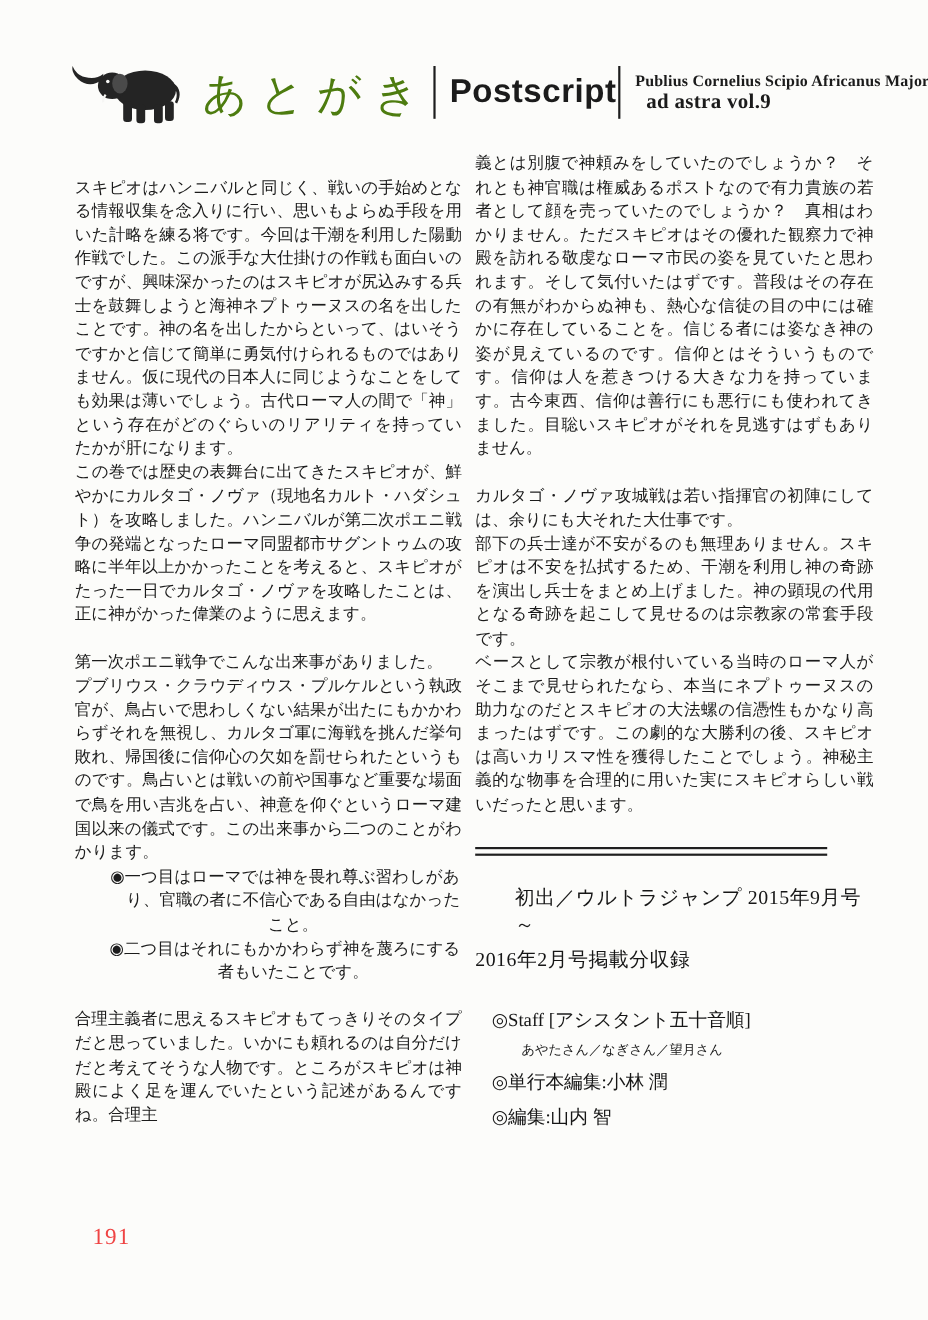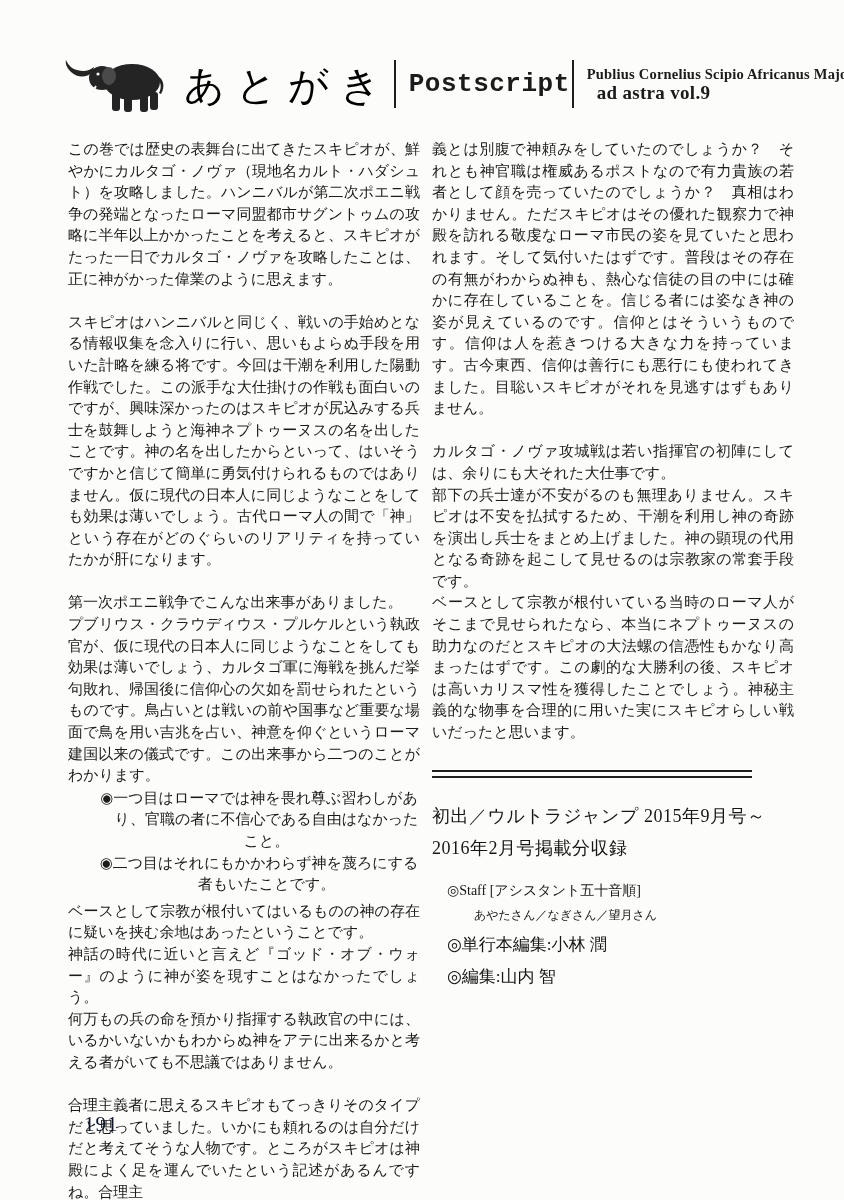--- a/index.html
+++ b/index.html
@@ -7,27 +7,27 @@
     width:844px;height:1200px;position:relative;
     background:#fcfcfa;color:#1b1b1b;
     font-family:"Liberation Sans","DejaVu Sans",sans-serif;
     overflow:hidden;
   }
   
   .header{position:absolute;top:52px;left:60px;display:flex;align-items:center;}
   .elephant{width:118px;height:64px;flex:0 0 auto;}
   .title-jp{
     font-family:"Liberation Serif","DejaVu Serif",serif;
-    font-size:40px;letter-spacing:11px;margin-left:6px;color:#000000;
+    font-size:40px;letter-spacing:11px;margin-left:6px;color:#4d7c0f;
     white-space:nowrap;line-height:1;padding-top:4px;
   }
   .vdiv{width:2px;height:48px;background:#1d1d1d;margin:0 13px 0 2px;flex:0 0 auto;}
   .postscript{
-    font-family:Liberation Mono, monospace;
-    font-weight:bold;font-size:26px;white-space:nowrap;letter-spacing:0.5px;
+    font-family:Liberation Sans, sans-serif;
+    font-weight:bold;font-size:30px;white-space:nowrap;letter-spacing:0.5px;
   }
   .series{font-family:"Liberation Serif","DejaVu Serif",serif;line-height:1.15;padding-top:2px;}
   .series-l1{font-size:14.5px;font-weight:600;white-space:nowrap;letter-spacing:0.2px;}
   .series-l2{font-size:19px;font-weight:bold;margin-left:10px;letter-spacing:0.3px;}
   
   .columns{position:absolute;top:138px;left:68px;width:726px;display:flex;gap:12px;}
   .col{flex:0 0 auto;}
   .col-left{width:352px;}
   .col-right{width:362px;}
   .para{
@@ -41,30 +41,30 @@
     white-space:pre-line;padding-left:15px;text-indent:-15px;
   }
   .p-final{position:relative;}
   .endmark{position:absolute;right:36px;bottom:2px;width:15px;height:15px;}
   
   .section-divider{
     margin-top:27px;width:320px;height:4px;
     border-top:2px solid #1f1f1f;border-bottom:2px solid #1f1f1f;
   }
   .credits{font-family:"Liberation Serif","DejaVu Serif",serif;color:#161616;margin-top:26px;}
-  .c-src1{font-size:18px;letter-spacing:0.5px;}
+  .c-src1{font-size:18px;margin-left:36px;letter-spacing:0.5px;}
   .c-src2{font-size:18px;margin-top:8px;letter-spacing:0.5px;}
-  .c-staff{font-size:14px;margin-left:15px;margin-top:22px;}
+  .c-staff{font-size:17px;margin-left:15px;margin-top:32px;}
   .c-names{font-size:12px;margin-left:42px;margin-top:7px;}
   .c-line{font-size:17px;margin-left:15px;margin-top:9px;}
   
   .page-number{
     position:absolute;left:84px;top:1112px;
     font-family:"Liberation Serif","DejaVu Serif",serif;
-    font-size:21px;color:#0f172a;letter-spacing:1px;
+    font-size:21px;color:#ef4444;letter-spacing:1px;
   }
 </style>
 </head>
 <body>
 
 <div class="header">
   <svg class="elephant" viewBox="0 0 118 64" xmlns="http://www.w3.org/2000/svg">
     <g fill="#242424">
       <ellipse cx="72" cy="30" rx="28" ry="18"></ellipse>
       <ellipse cx="42" cy="26" rx="13" ry="12"></ellipse>
@@ -84,31 +84,28 @@
   <div class="postscript">Postscript</div>
   <div class="vdiv"></div>
   <div class="series">
     <div class="series-l1">Publius Cornelius Scipio Africanus Major &amp; Hannibal Barca</div>
     <div class="series-l2">ad astra vol.9</div>
   </div>
 </div>
 
 <div class="columns">
   <div class="col col-left">
+    <p class="para gap">スキピオはハンニバルと同じく、戦いの手始めとなる情報収集を念入りに行い、思いもよらぬ手段を用いた計略を練る将です。今回は干潮を利用した陽動作戦でした。この派手な大仕掛けの作戦も面白いのですが、興味深かったのはスキピオが尻込みする兵士を鼓舞しようと海神ネプトゥーヌスの名を出したことです。神の名を出したからといって、はいそうですかと信じて簡単に勇気付けられるものではありません。仮に現代の日本人に同じようなことをしても効果は薄いでしょう。古代ローマ人の間で「神」という存在がどのぐらいのリアリティを持っていたかが肝になります。</p>
     <p class="para">この巻では歴史の表舞台に出てきたスキピオが、鮮やかにカルタゴ・ノヴァ（現地名カルト・ハダシュト）を攻略しました。ハンニバルが第二次ポエニ戦争の発端となったローマ同盟都市サグントゥムの攻略に半年以上かかったことを考えると、スキピオがたった一日でカルタゴ・ノヴァを攻略したことは、正に神がかった偉業のように思えます。</p>
-    <p class="para gap">スキピオはハンニバルと同じく、戦いの手始めとなる情報収集を念入りに行い、思いもよらぬ手段を用いた計略を練る将です。今回は干潮を利用した陽動作戦でした。この派手な大仕掛けの作戦も面白いのですが、興味深かったのはスキピオが尻込みする兵士を鼓舞しようと海神ネプトゥーヌスの名を出したことです。神の名を出したからといって、はいそうですかと信じて簡単に勇気付けられるものではありません。仮に現代の日本人に同じようなことをしても効果は薄いでしょう。古代ローマ人の間で「神」という存在がどのぐらいのリアリティを持っていたかが肝になります。</p>
     <p class="para gap">第一次ポエニ戦争でこんな出来事がありました。
-プブリウス・クラウディウス・プルケルという執政官が、仮に現代の日本人に同じようなことをしても効果は薄いでしょう、カルタゴ軍に海戦を挑んだ挙句敗れ、帰国後に信仰心の欠如を罰せられたというものです。鳥占いとは戦いの前や国事など重要な場面で鳥を用い吉兆を占い、神意を仰ぐというローマ建国以来の儀式です。この出来事から二つのことがわかります。</p>
+プブリウス・クラウディウス・プルケルという執政官が、鳥占いで思わしくない結果が出たにもかかわらずそれを無視し、カルタゴ軍に海戦を挑んだ挙句敗れ、帰国後に信仰心の欠如を罰せられたというものです。鳥占いとは戦いの前や国事など重要な場面で鳥を用い吉兆を占い、神意を仰ぐというローマ建国以来の儀式です。この出来事から二つのことがわかります。</p>
     <div class="bullets">
       <p class="bullet">◉一つ目はローマでは神を畏れ尊ぶ習わしがあり、官職の者に不信心である自由はなかったこと。</p>
       <p class="bullet">◉二つ目はそれにもかかわらず神を蔑ろにする者もいたことです。</p>
     </div>
-    <p class="para">ベースとして宗教が根付いてはいるものの神の存在に疑いを挟む余地はあったということです。
-神話の時代に近いと言えど『ゴッド・オブ・ウォー』のように神が姿を現すことはなかったでしょう。
-何万もの兵の命を預かり指揮する執政官の中には、いるかいないかもわからぬ神をアテに出来るかと考える者がいても不思議ではありません。</p>
     <p class="para gap">合理主義者に思えるスキピオもてっきりそのタイプだと思っていました。いかにも頼れるのは自分だけだと考えてそうな人物です。ところがスキピオは神殿によく足を運んでいたという記述があるんですね。合理主</p>
   </div>
 
   <div class="col col-right">
     <p class="para">義とは別腹で神頼みをしていたのでしょうか？　それとも神官職は権威あるポストなので有力貴族の若者として顔を売っていたのでしょうか？　真相はわかりません。ただスキピオはその優れた観察力で神殿を訪れる敬虔なローマ市民の姿を見ていたと思われます。そして気付いたはずです。普段はその存在の有無がわからぬ神も、熱心な信徒の目の中には確かに存在していることを。信じる者には姿なき神の姿が見えているのです。信仰とはそういうものです。信仰は人を惹きつける大きな力を持っています。古今東西、信仰は善行にも悪行にも使われてきました。目聡いスキピオがそれを見逃すはずもありません。</p>
     <p class="para gap">カルタゴ・ノヴァ攻城戦は若い指揮官の初陣にしては、余りにも大それた大仕事です。
 部下の兵士達が不安がるのも無理ありません。スキピオは不安を払拭するため、干潮を利用し神の奇跡を演出し兵士をまとめ上げました。神の顕現の代用となる奇跡を起こして見せるのは宗教家の常套手段です。
 ベースとして宗教が根付いている当時のローマ人がそこまで見せられたなら、本当にネプトゥーヌスの助力なのだとスキピオの大法螺の信憑性もかなり高まったはずです。この劇的な大勝利の後、スキピオは高いカリスマ性を獲得したことでしょう。神秘主義的な物事を合理的に用いた実にスキピオらしい戦いだったと思います。</p>
 
     <div class="section-divider"></div>

